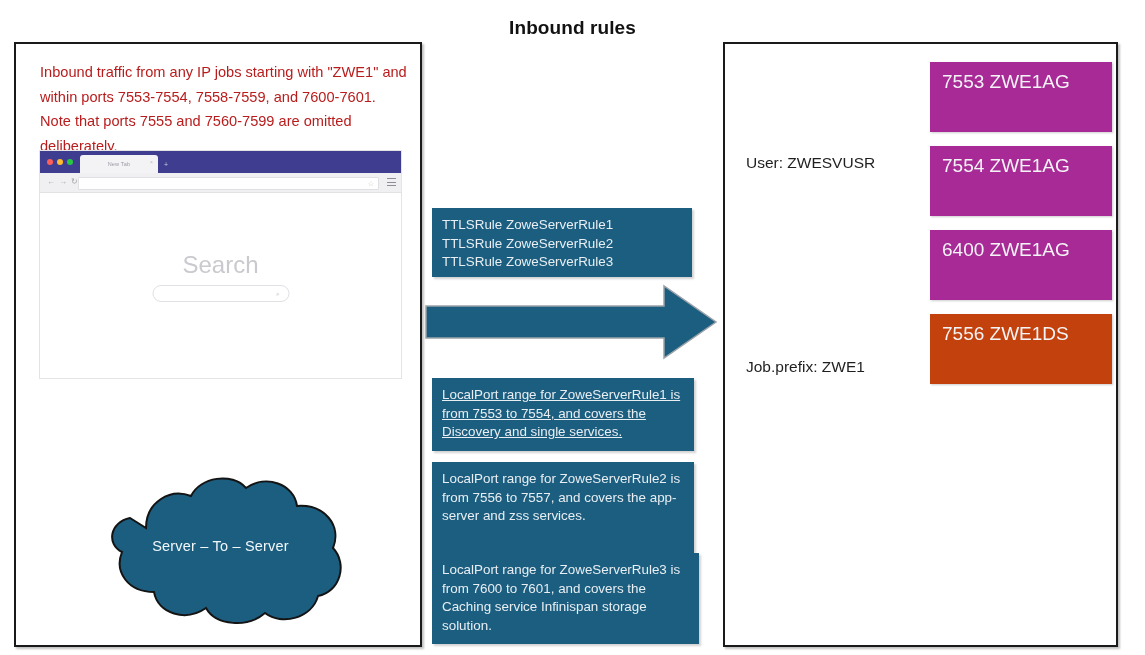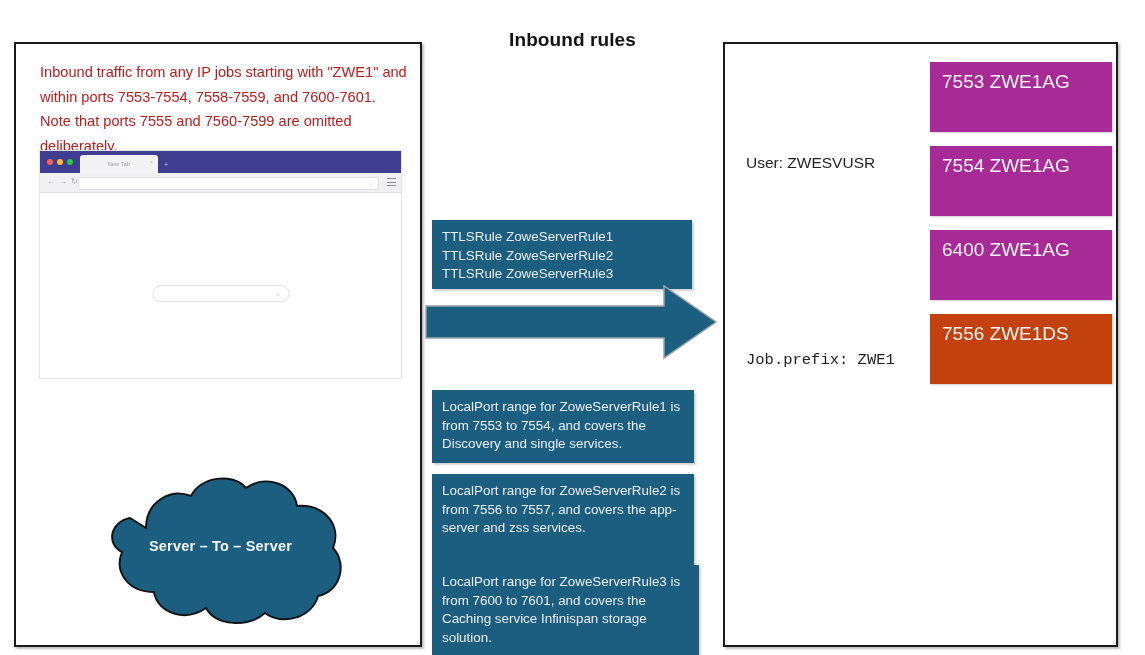--- a/index.html
+++ b/index.html
@@ -23,21 +23,20 @@
   #diagram-title {
     position: absolute;
     left: 0;
     top: 17px;
     width: 1145px;
     text-align: center;
     font-size: 19px;
     font-weight: bold;
     color: #121212;
     letter-spacing: 0.1px;
-    margin-top: 12px;
   }
 
   
   .panel {
     position: absolute;
     background: #ffffff;
     border: 2.5px solid #1a1a1a;
     box-shadow: 2px 2px 2px rgba(0,0,0,0.25);
   }
   #left-panel  { left: 14px;  top: 42px; width: 404px; height: 601px; }
@@ -209,60 +208,59 @@
     width: 265px;
     height: 160px;
   }
   #cloud-label {
     position: absolute;
     left: 72px;
     top: 494px;
     width: 265px;
     text-align: center;
     font-size: 14.5px;
-    font-weight: bold;
+    font-weight: normal;
     color: #f2f7fa;
     letter-spacing: 0.2px;
     pointer-events: none;
   }
 
   
   .mid-box {
     position: absolute;
     background: #1b5e80;
     color: #e8eef2;
     font-size: 13.4px;
     line-height: 18.6px;
     padding: 8px 10px 9px 10px;
     box-sizing: border-box;
     box-shadow: 1.5px 1.5px 2px rgba(0,0,0,0.18);
-    margin-top: 12px;
   }
   #ttls-rules-box    { left: 432px; top: 208px; width: 260px; height: 69px; }
-  #rule1-desc-box    { left: 432px; top: 378px; width: 262px; height: 73px; }
+  #rule1-desc-box    { left: 432px; top: 378px; width: 262px; height: 73px; text-decoration: underline; }
   #rule2-desc-box    { left: 432px; top: 462px; width: 262px; height: 91px; }
   #rule3-desc-box    { left: 432px; top: 553px; width: 267px; height: 91px; }
 
   #flow-arrow {
     position: absolute;
     left: 424px;
     top: 284px;
     width: 295px;
     height: 76px;
   }
 
   
   .right-label {
     position: absolute;
     font-size: 15.5px;
     color: #1f1f1f;
     font-weight: 400;
   }
   #user-label      { left: 21px; top: 85px; margin-top: 25px; }
-  #jobprefix-label { left: 21px; top: 307px; font-family: Liberation Mono, monospace; }
+  #jobprefix-label { left: 21px; top: 314px; }
 
   
   #port-box-list {
     position: absolute;
     left: 205px;
     top: 18px;
     width: 182px;
   }
   .port-box {
     width: 182px;
@@ -313,20 +311,21 @@
           <span class="addr-star">☆</span>
         </div>
         <div class="hamburger">
           <span></span>
             <span></span>
             <span></span>
         </div>
       </div>
 
       <div class="browser-body">
+        <div id="browser-search-label">Search</div>
         <div id="browser-search-box">
           <span class="search-mag">⌕</span>
         </div>
       </div>
     </div>
 
     <svg id="cloud-shape" viewBox="0 0 265 160">
       <path d="M58 60 C58 34 82 20 103 28 C112 9 144 4 158 20 C178 6 206 16 209 38
                C237 36 254 58 245 80 C260 96 252 124 230 128 C224 150 194 158 177 145
                C160 160 128 158 118 140 C98 154 70 146 66 124 C40 124 26 104 34 84

